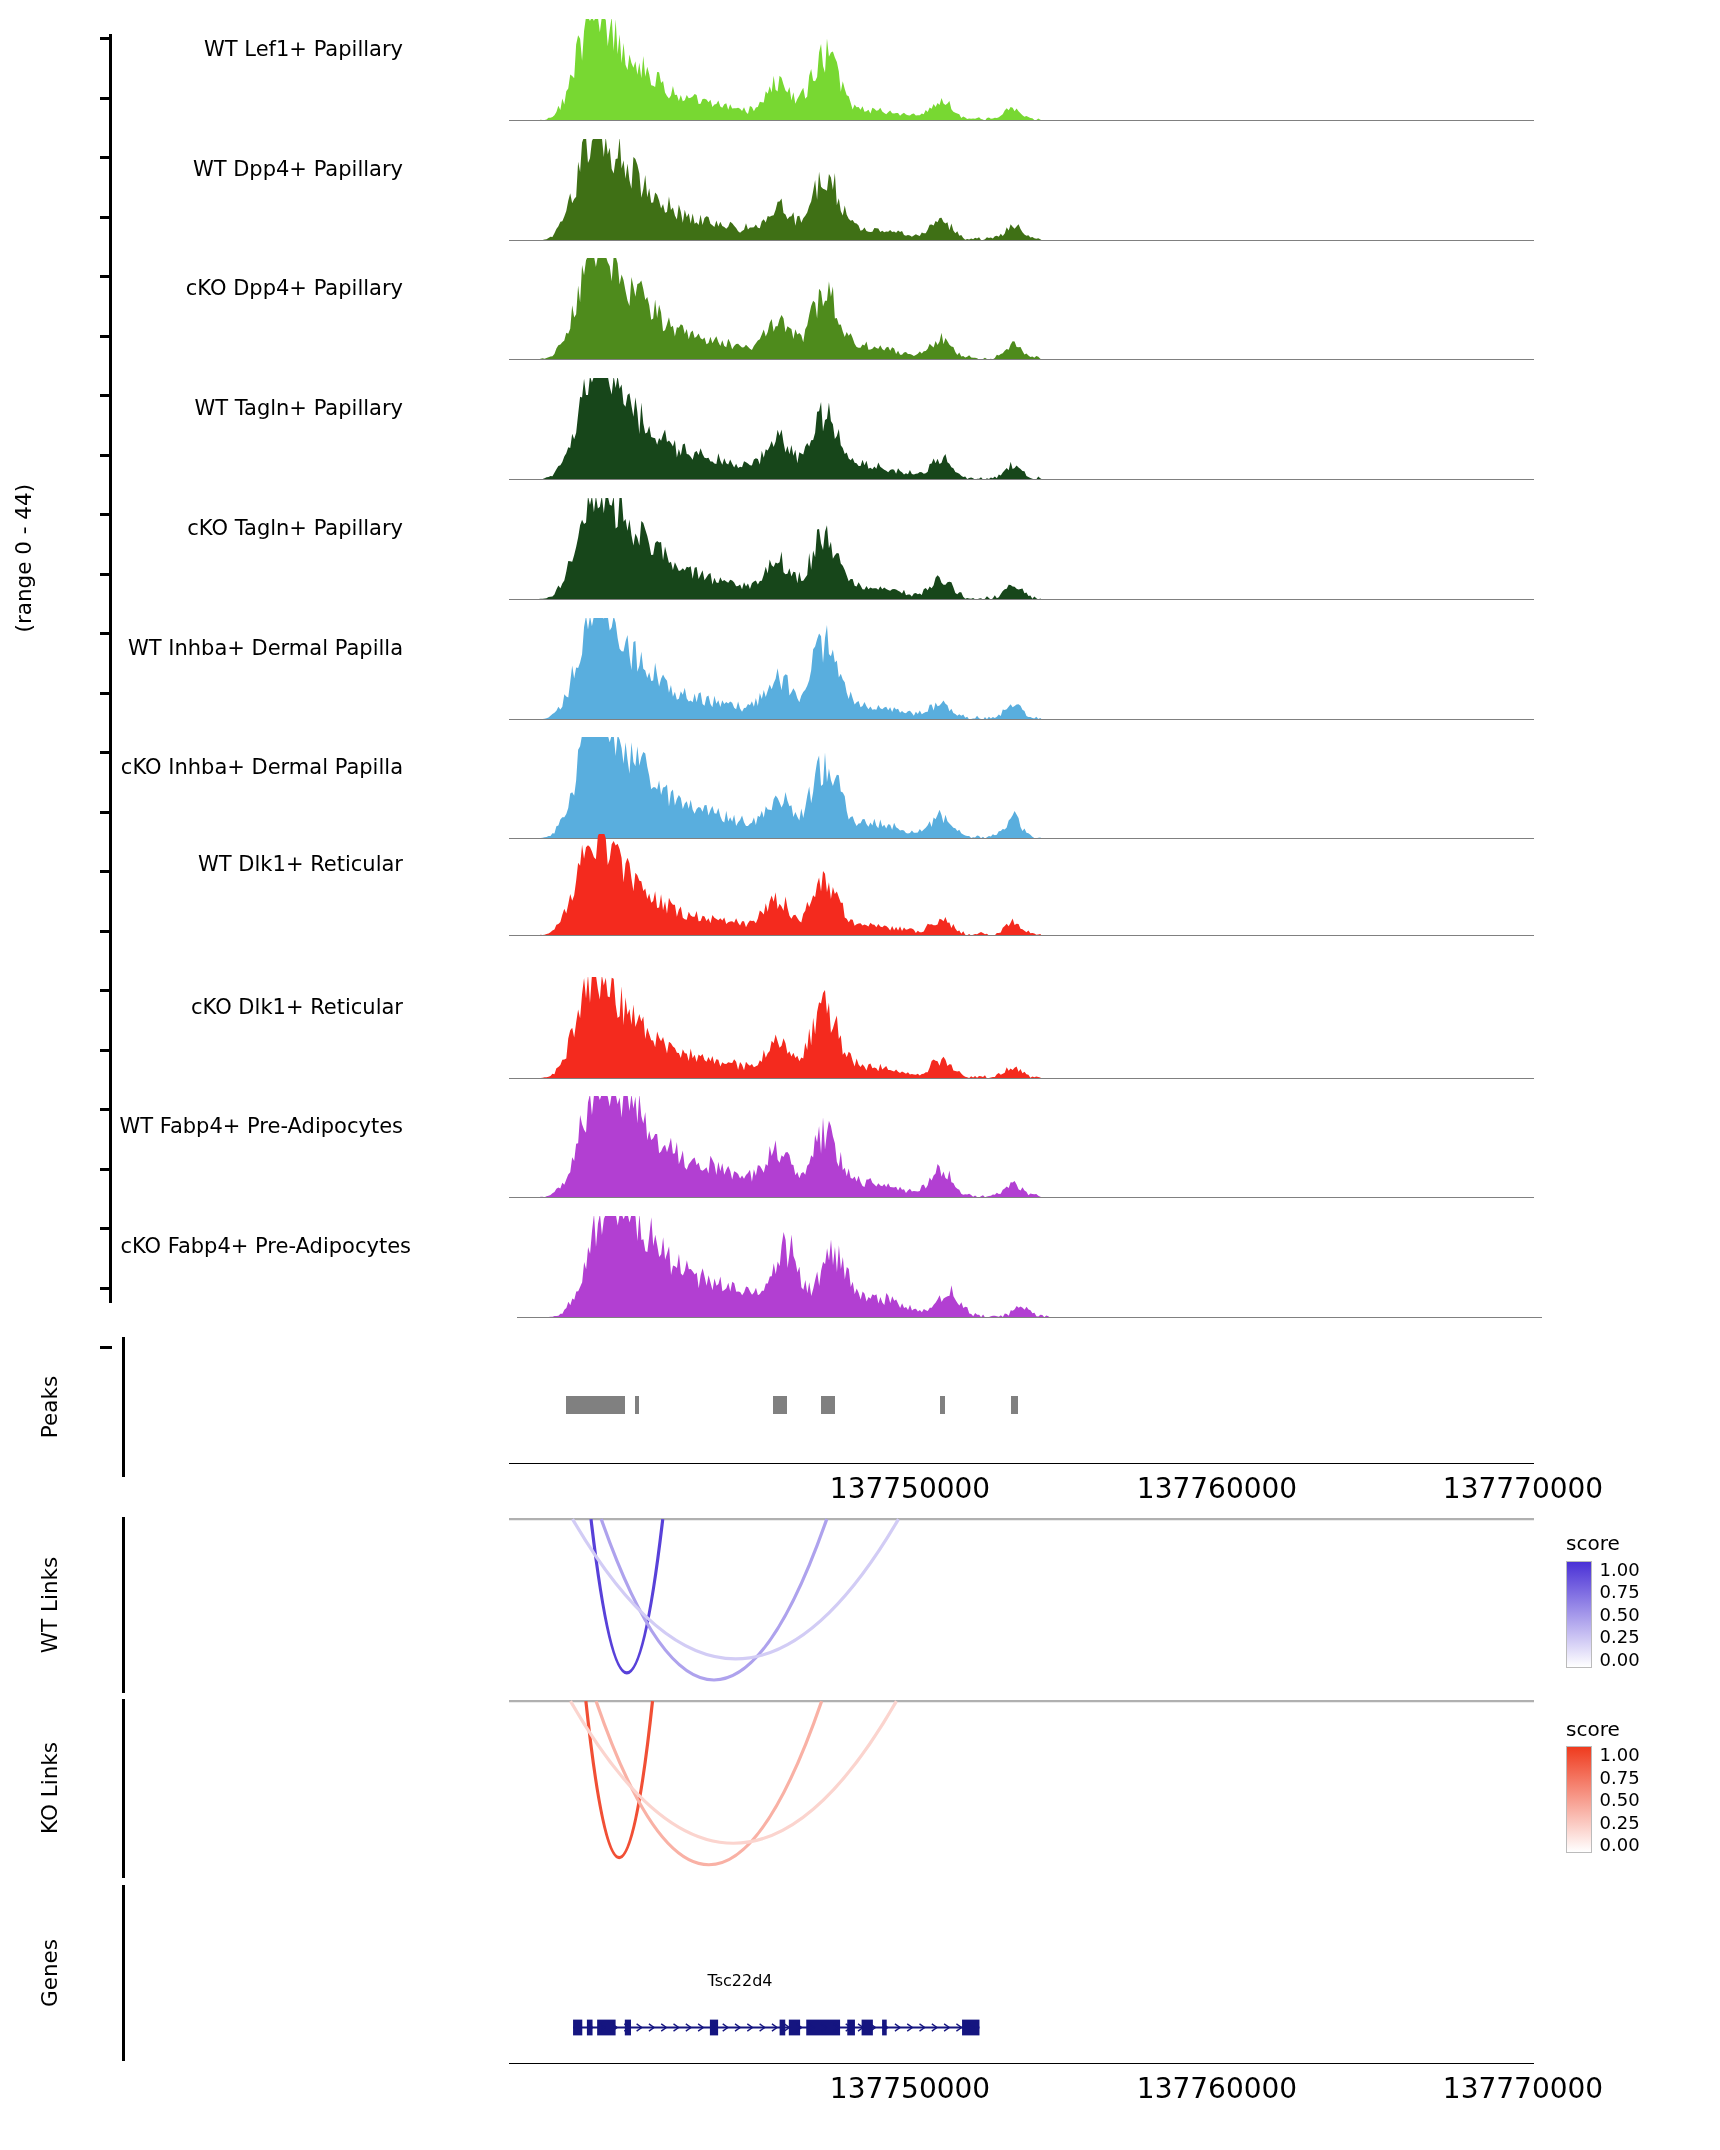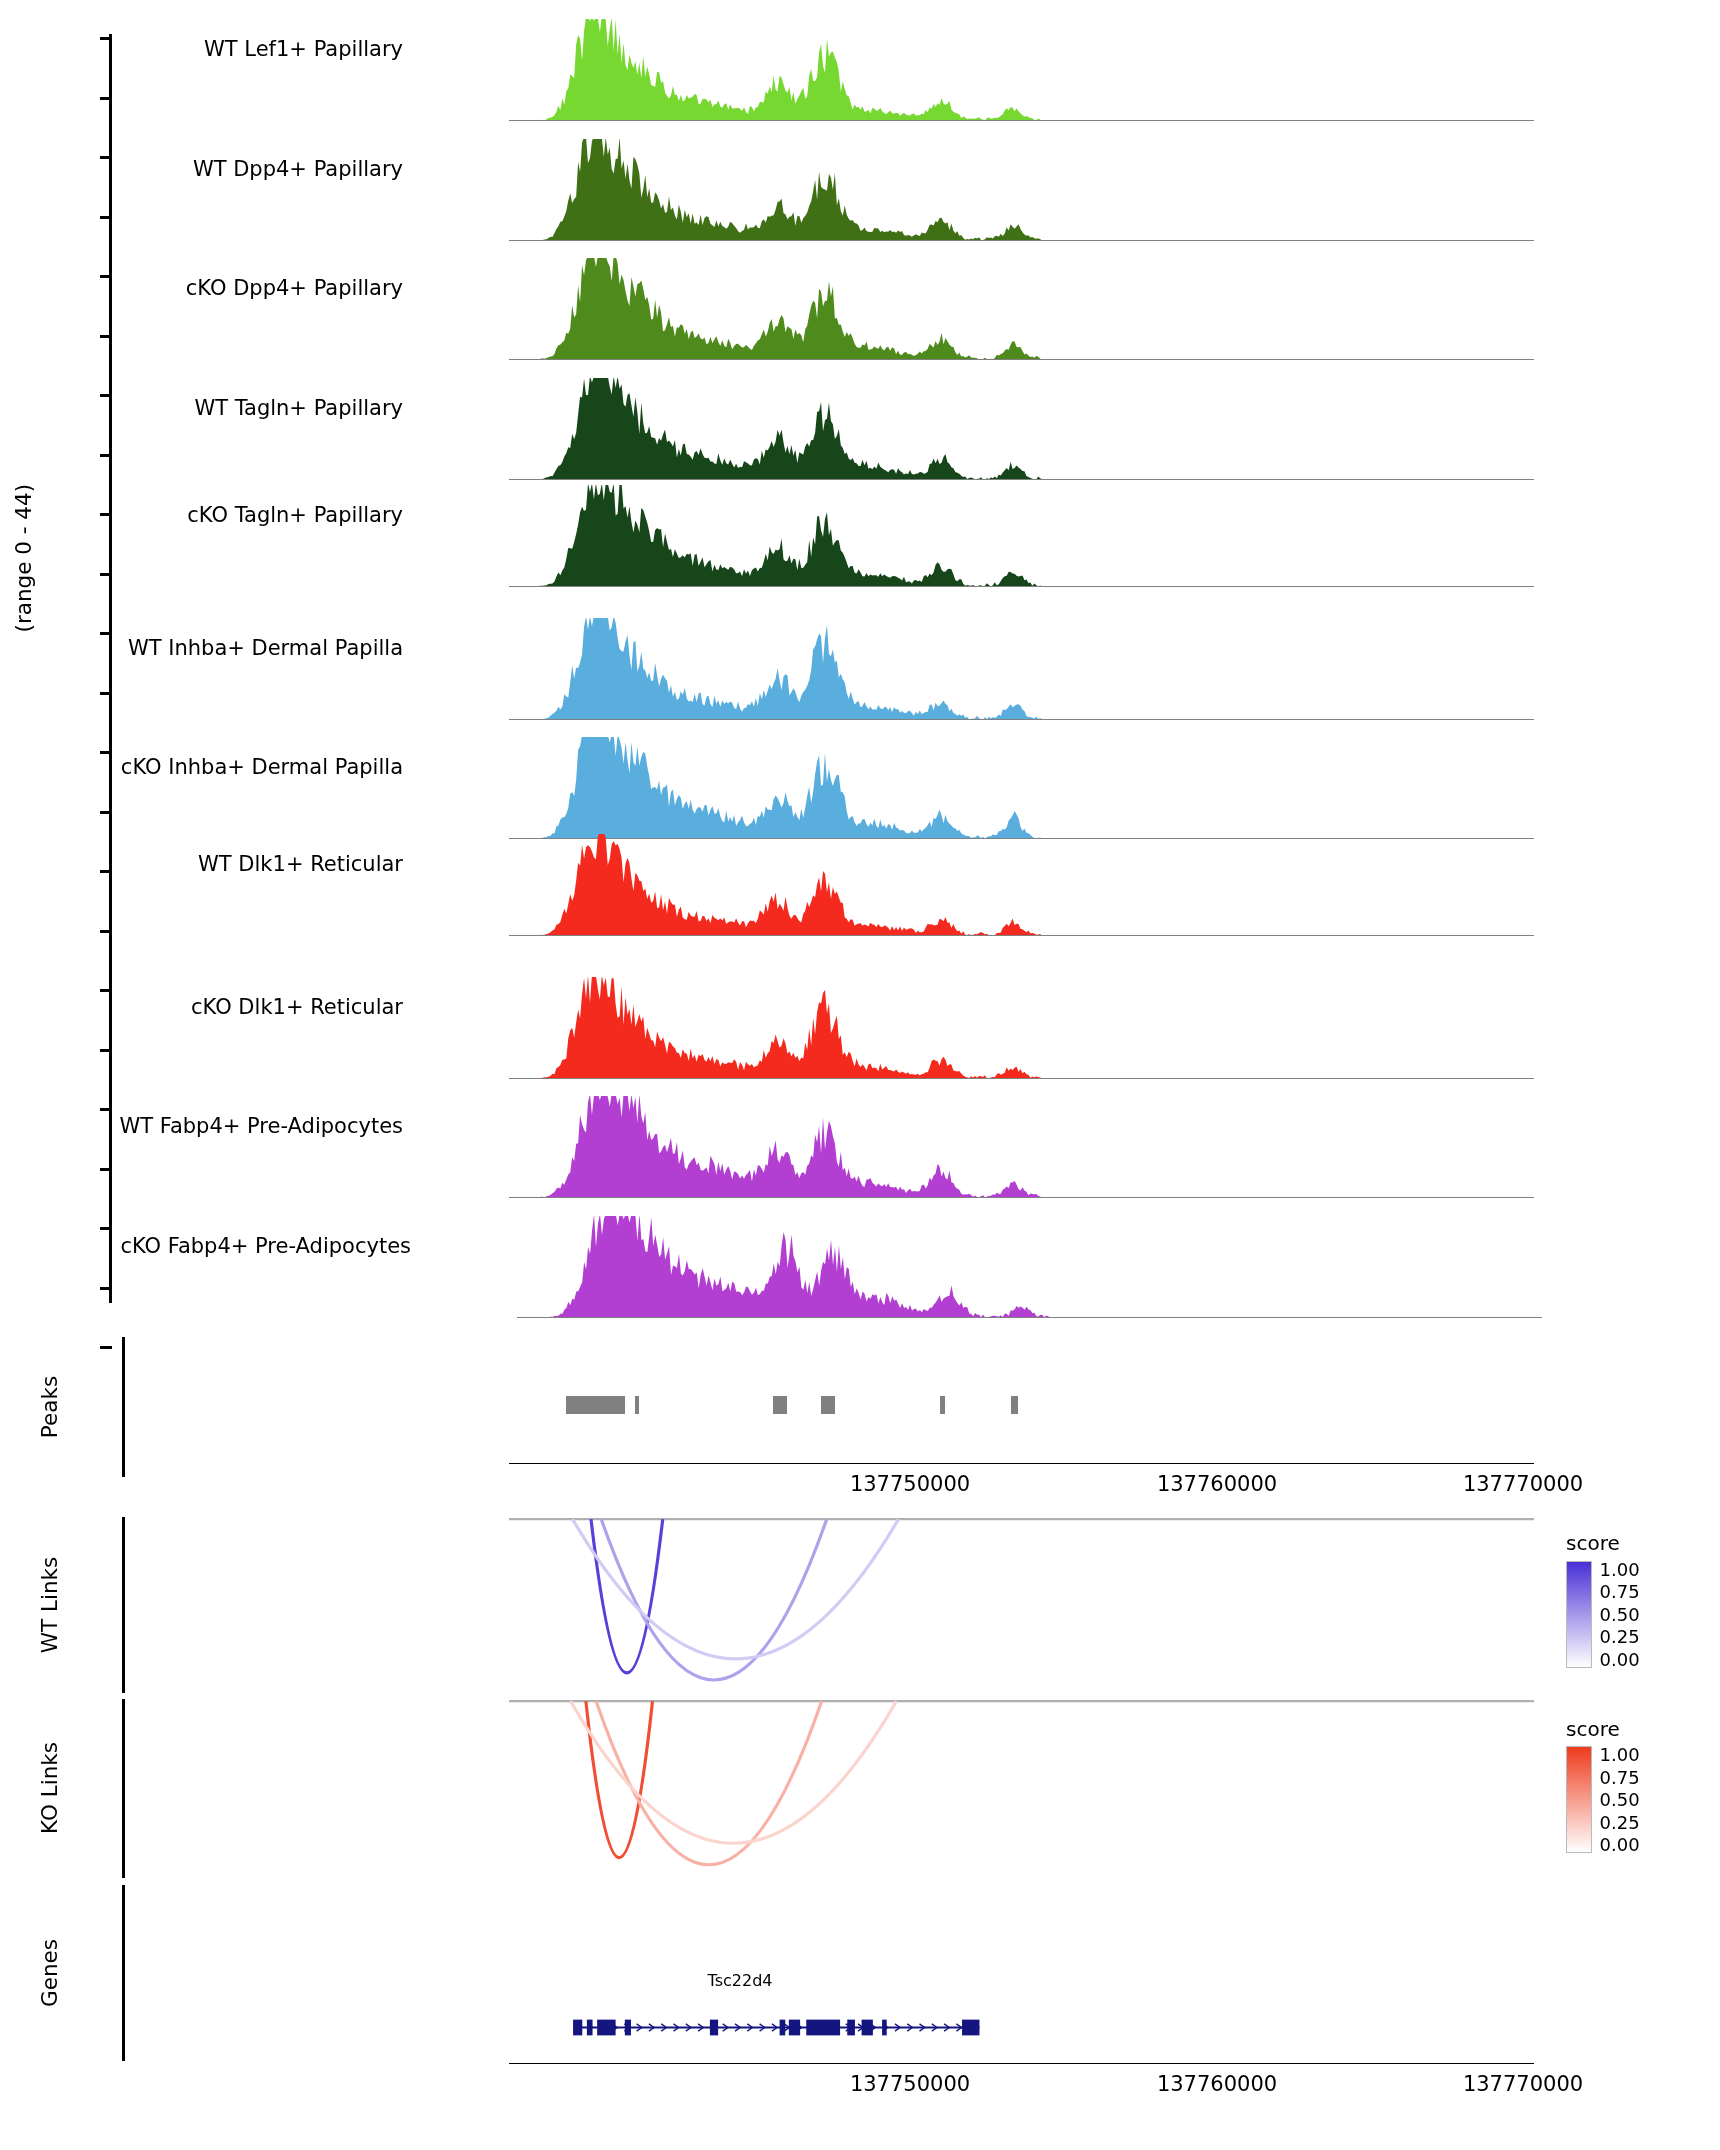--- a/index.html
+++ b/index.html
@@ -129,21 +129,21 @@
   
   .xaxis {
     position: absolute;
     left: 509px;
     width: 1025px;
     height: 1.4px;
     background: #000000;
   }
   .xtick-label {
     position: absolute;
-    font-size: 21px;
+    font-size: 28px;
     transform: translateX(-50%);
     white-space: nowrap;
   }
 
   
   .links-panel {
     position: absolute;
     left: 0px;
     width: 1721px;
   }
@@ -281,21 +281,21 @@
       </div>
       <div class="track-row" style="top: 372px;">
         <div class="track-label">WT Tagln+ Papillary</div>
         <div class="track-plot">
           <svg viewBox="0 0 1000 100" preserveAspectRatio="none">
             <path d="M0,100 L0.00,99.43 L1.93,99.94 L3.85,99.94 L5.78,99.64 L7.71,99.47 L9.63,99.58 L11.56,99.67 L13.49,99.56 L15.41,99.77 L17.34,99.70 L19.27,99.52 L21.19,99.72 L23.12,99.71 L25.05,99.64 L26.97,98.98 L28.90,99.30 L30.83,99.26 L32.76,99.01 L34.68,98.40 L36.61,97.38 L38.54,97.06 L40.46,96.12 L42.39,96.39 L44.32,92.91 L46.24,89.55 L48.17,86.22 L50.10,85.60 L52.02,82.36 L53.95,77.08 L55.88,73.85 L57.80,67.91 L59.73,68.53 L61.66,54.58 L63.58,60.15 L65.51,53.64 L67.44,35.56 L69.36,18.45 L71.29,19.10 L73.22,0.78 L75.14,16.58 L77.07,16.76 L79.00,-2.00 L80.92,4.30 L82.85,-1.71 L84.78,-2.00 L86.71,-0.29 L88.63,-2.00 L90.56,-2.00 L92.49,-2.00 L94.41,-2.00 L96.34,-2.00 L98.27,8.48 L100.19,16.16 L102.12,-2.00 L104.05,9.79 L105.97,-2.00 L107.90,10.57 L109.83,6.25 L111.75,25.55 L113.68,28.09 L115.61,16.77 L117.53,15.04 L119.46,26.98 L121.39,38.07 L123.31,18.75 L125.24,33.55 L127.17,54.90 L129.09,23.94 L131.02,44.42 L132.95,54.40 L134.87,53.51 L136.80,47.14 L138.73,57.79 L140.66,58.50 L142.58,59.08 L144.51,65.32 L146.44,58.86 L148.36,61.58 L150.29,55.30 L152.22,50.52 L154.14,62.65 L156.07,61.21 L158.00,63.82 L159.92,67.14 L161.85,60.67 L163.78,78.06 L165.70,69.67 L167.63,76.01 L169.56,65.28 L171.48,64.13 L173.41,74.46 L175.34,75.09 L177.26,77.13 L179.19,80.19 L181.12,72.81 L183.04,71.52 L184.97,75.49 L186.90,68.76 L188.82,74.46 L190.75,78.18 L192.68,78.78 L194.61,78.08 L196.53,81.91 L198.46,81.95 L200.39,83.82 L202.31,84.20 L204.24,73.73 L206.17,80.85 L208.09,85.03 L210.02,78.57 L211.95,83.53 L213.87,84.91 L215.80,79.85 L217.73,84.10 L219.65,87.75 L221.58,84.01 L223.51,88.25 L225.43,87.03 L227.36,87.52 L229.29,81.74 L231.21,82.56 L233.14,83.91 L235.07,85.44 L236.99,85.72 L238.92,79.79 L240.85,78.66 L242.77,79.32 L244.70,84.87 L246.63,71.36 L248.55,78.23 L250.48,69.81 L252.41,71.06 L254.34,67.22 L256.26,61.69 L258.19,67.59 L260.12,62.26 L262.04,50.78 L263.97,56.71 L265.90,50.60 L267.82,63.31 L269.75,73.13 L271.68,66.57 L273.60,74.80 L275.53,65.60 L277.46,76.34 L279.38,70.24 L281.31,83.54 L283.24,72.79 L285.16,74.12 L287.09,75.09 L289.02,67.15 L290.94,63.65 L292.87,67.04 L294.80,61.04 L296.72,60.70 L298.65,53.77 L300.58,32.98 L302.50,32.54 L304.43,23.45 L306.36,52.33 L308.29,41.25 L310.21,39.83 L312.14,24.08 L314.07,42.10 L315.99,45.23 L317.92,59.79 L319.85,56.86 L321.77,49.90 L323.70,66.00 L325.63,68.62 L327.55,74.55 L329.48,73.02 L331.41,79.00 L333.33,80.67 L335.26,78.49 L337.19,82.98 L339.11,83.59 L341.04,86.19 L342.97,86.29 L344.89,80.22 L346.82,85.44 L348.75,81.10 L350.67,88.93 L352.60,87.89 L354.53,89.36 L356.45,86.74 L358.38,89.02 L360.31,82.95 L362.24,87.07 L364.16,88.48 L366.09,90.07 L368.02,90.86 L369.94,92.52 L371.87,90.20 L373.80,89.50 L375.72,89.93 L377.65,93.89 L379.58,88.37 L381.50,91.27 L383.43,92.45 L385.36,94.65 L387.28,93.41 L389.21,94.35 L391.14,90.08 L393.06,94.04 L394.99,94.49 L396.92,93.78 L398.84,93.58 L400.77,92.11 L402.70,92.33 L404.62,93.88 L406.55,93.27 L408.48,91.95 L410.40,84.37 L412.33,83.71 L414.26,78.92 L416.18,83.59 L418.11,79.19 L420.04,84.27 L421.97,83.08 L423.89,77.53 L425.82,74.58 L427.75,82.49 L429.67,84.09 L431.60,87.59 L433.53,88.46 L435.45,92.13 L437.38,93.00 L439.31,93.93 L441.23,95.79 L443.16,97.11 L445.09,96.55 L447.01,99.04 L448.94,97.97 L450.87,97.64 L452.79,98.38 L454.72,99.75 L456.65,98.77 L458.57,98.78 L460.50,97.35 L462.43,99.51 L464.35,99.55 L466.28,98.38 L468.21,98.96 L470.13,97.57 L472.06,98.28 L473.99,96.56 L475.92,98.23 L477.84,94.71 L479.77,95.60 L481.70,92.66 L483.62,90.48 L485.55,88.27 L487.48,90.41 L489.40,82.14 L491.33,89.13 L493.26,88.12 L495.18,85.86 L497.11,87.83 L499.04,89.23 L500.96,91.18 L502.89,91.48 L504.82,96.11 L506.74,97.04 L508.67,97.97 L510.60,98.73 L512.52,99.35 L514.45,99.36 L516.38,96.55 L518.30,98.17 L520.23,99.58 L522.16,99.66 L524.08,99.72 L526.01,99.88 L527.94,99.82 L529.87,99.54 L531.79,99.94 L533.72,99.55 L535.65,100.00 L537.57,99.93 L539.50,99.48 L541.43,99.65 L543.35,99.98 L545.28,99.73 L547.21,99.59 L549.13,99.68 L551.06,99.59 L552.99,99.74 L554.91,99.72 L556.84,99.57 L558.77,100.00 L560.69,99.91 L562.62,99.74 L564.55,99.98 L566.47,99.72 L568.40,99.60 L570.33,99.99 L572.25,99.61 L574.18,99.82 L576.11,99.52 L578.03,99.88 L579.96,99.75 L581.89,99.46 L583.82,99.66 L585.74,99.86 L587.67,99.86 L589.60,99.89 L591.52,99.68 L593.45,99.53 L595.38,99.84 L597.30,99.72 L599.23,99.48 L601.16,99.53 L603.08,99.50 L605.01,99.83 L606.94,99.73 L608.86,99.87 L610.79,99.53 L612.72,99.57 L614.64,99.59 L616.57,99.56 L618.50,99.88 L620.42,99.89 L622.35,99.93 L624.28,99.51 L626.20,99.31 L628.13,99.68 L630.06,99.78 L631.98,99.68 L633.91,99.66 L635.84,99.74 L637.76,99.95 L639.69,99.66 L641.62,99.77 L643.55,99.49 L645.47,99.67 L647.40,99.54 L649.33,99.76 L651.25,99.81 L653.18,99.83 L655.11,99.37 L657.03,99.52 L658.96,99.86 L660.89,99.95 L662.81,99.72 L664.74,99.64 L666.67,99.72 L668.59,99.50 L670.52,99.96 L672.45,99.68 L674.37,99.49 L676.30,99.89 L678.23,99.77 L680.15,99.76 L682.08,99.40 L684.01,99.75 L685.93,99.74 L687.86,99.72 L689.79,99.52 L691.71,99.38 L693.64,99.64 L695.57,99.84 L697.50,99.38 L699.42,99.40 L701.35,99.87 L703.28,99.84 L705.20,99.61 L707.13,99.71 L709.06,99.96 L710.98,99.57 L712.91,99.68 L714.84,99.86 L716.76,99.98 L718.69,99.81 L720.62,99.63 L722.54,99.44 L724.47,99.91 L726.40,99.68 L728.32,99.57 L730.25,99.98 L732.18,99.63 L734.10,99.70 L736.03,99.46 L737.96,99.92 L739.88,99.99 L741.81,99.63 L743.74,99.67 L745.66,99.69 L747.59,99.37 L749.52,99.96 L751.45,99.64 L753.37,99.86 L755.30,99.67 L757.23,99.45 L759.15,99.61 L761.08,99.57 L763.01,99.65 L764.93,99.69 L766.86,99.88 L768.79,99.82 L770.71,99.60 L772.64,99.69 L774.57,99.97 L776.49,99.43 L778.42,99.46 L780.35,99.86 L782.27,99.71 L784.20,99.72 L786.13,99.54 L788.05,99.89 L789.98,99.79 L791.91,99.59 L793.83,99.80 L795.76,99.86 L797.69,99.39 L799.61,99.58 L801.54,99.65 L803.47,99.96 L805.39,99.86 L807.32,99.82 L809.25,99.93 L811.18,99.45 L813.10,99.53 L815.03,99.65 L816.96,99.58 L818.88,99.70 L820.81,99.94 L822.74,99.85 L824.66,99.77 L826.59,99.79 L828.52,99.72 L830.44,99.58 L832.37,99.57 L834.30,99.79 L836.22,99.54 L838.15,99.93 L840.08,99.91 L842.00,99.38 L843.93,99.79 L845.86,99.97 L847.78,99.87 L849.71,99.85 L851.64,99.45 L853.56,99.87 L855.49,99.97 L857.42,99.48 L859.34,99.99 L861.27,99.86 L863.20,99.90 L865.13,99.57 L867.05,99.88 L868.98,99.83 L870.91,99.81 L872.83,99.95 L874.76,99.74 L876.69,100.00 L878.61,99.98 L880.54,99.97 L882.47,99.46 L884.39,99.96 L886.32,99.65 L888.25,99.83 L890.17,99.81 L892.10,99.73 L894.03,99.85 L895.95,99.75 L897.88,99.49 L899.81,99.54 L901.73,99.83 L903.66,99.93 L905.59,99.53 L907.51,99.54 L909.44,99.83 L911.37,99.84 L913.29,99.75 L915.22,99.65 L917.15,99.62 L919.08,99.63 L921.00,99.36 L922.93,99.74 L924.86,99.57 L926.78,99.56 L928.71,99.38 L930.64,99.72 L932.56,99.73 L934.49,99.31 L936.42,99.66 L938.34,99.96 L940.27,99.75 L942.20,99.90 L944.12,99.75 L946.05,99.73 L947.98,99.91 L949.90,99.56 L951.83,99.79 L953.76,99.82 L955.68,99.74 L957.61,99.61 L959.54,99.76 L961.46,99.97 L963.39,99.46 L965.32,99.97 L967.24,99.91 L969.17,99.84 L971.10,99.79 L973.03,99.83 L974.95,99.72 L976.88,99.76 L978.81,99.67 L980.73,99.44 L982.66,99.90 L984.59,99.82 L986.51,99.98 L988.44,99.78 L990.37,99.49 L992.29,99.58 L994.22,99.64 L996.15,99.88 L998.07,99.70 L1000.00,99.70 L1000,100 Z" fill="#17461a"></path>
           </svg>
         </div>
         <div class="track-baseline"></div>
       </div>
-      <div class="track-row" style="top: 479px;">
+      <div class="track-row" style="top: 492px;">
         <div class="track-label">cKO Tagln+ Papillary</div>
         <div class="track-plot">
           <svg viewBox="0 0 1000 100" preserveAspectRatio="none">
             <path d="M0,100 L0.00,99.60 L1.93,99.83 L3.85,99.43 L5.78,99.37 L7.71,99.81 L9.63,99.54 L11.56,99.69 L13.49,99.49 L15.41,99.85 L17.34,99.57 L19.27,99.67 L21.19,99.42 L23.12,99.79 L25.05,99.47 L26.97,99.63 L28.90,98.94 L30.83,98.89 L32.76,98.89 L34.68,98.47 L36.61,98.30 L38.54,97.18 L40.46,96.82 L42.39,96.57 L44.32,94.56 L46.24,89.70 L48.17,85.88 L50.10,88.45 L52.02,83.94 L53.95,80.89 L55.88,72.32 L57.80,61.84 L59.73,61.90 L61.66,62.52 L63.58,55.83 L65.51,48.02 L67.44,38.79 L69.36,26.78 L71.29,21.29 L73.22,25.47 L75.14,24.09 L77.07,-2.00 L79.00,6.91 L80.92,-2.00 L82.85,13.87 L84.78,-2.00 L86.71,10.34 L88.63,8.50 L90.56,-2.00 L92.49,14.91 L94.41,-2.00 L96.34,-2.00 L98.27,6.63 L100.19,7.53 L102.12,-2.00 L104.05,30.00 L105.97,28.26 L107.90,-2.00 L109.83,-2.00 L111.75,23.21 L113.68,20.67 L115.61,32.08 L117.53,21.00 L119.46,36.36 L121.39,46.67 L123.31,34.71 L125.24,38.94 L127.17,46.67 L129.09,22.43 L131.02,24.58 L132.95,30.93 L134.87,37.02 L136.80,45.33 L138.73,55.77 L140.66,55.69 L142.58,44.15 L144.51,42.05 L146.44,43.59 L148.36,43.19 L150.29,61.13 L152.22,47.64 L154.14,55.72 L156.07,63.67 L158.00,62.40 L159.92,70.70 L161.85,62.93 L163.78,67.19 L165.70,71.68 L167.63,70.77 L169.56,68.95 L171.48,71.14 L173.41,67.46 L175.34,68.11 L177.26,66.89 L179.19,79.25 L181.12,68.27 L183.04,67.71 L184.97,79.49 L186.90,75.29 L188.82,70.79 L190.75,80.65 L192.68,77.65 L194.61,74.70 L196.53,73.65 L198.46,84.91 L200.39,78.20 L202.31,82.86 L204.24,83.32 L206.17,77.63 L208.09,81.67 L210.02,80.49 L211.95,81.85 L213.87,83.13 L215.80,80.08 L217.73,80.82 L219.65,82.77 L221.58,86.42 L223.51,86.17 L225.43,84.80 L227.36,89.49 L229.29,82.55 L231.21,86.80 L233.14,83.80 L235.07,89.23 L236.99,83.65 L238.92,81.85 L240.85,80.88 L242.77,84.84 L244.70,81.43 L246.63,81.19 L248.55,75.36 L250.48,67.52 L252.41,74.09 L254.34,60.31 L256.26,66.03 L258.19,67.63 L260.12,63.22 L262.04,64.17 L263.97,62.88 L265.90,52.34 L267.82,72.73 L269.75,74.65 L271.68,74.28 L273.60,68.86 L275.53,76.87 L277.46,72.36 L279.38,72.71 L281.31,83.49 L283.24,72.39 L285.16,81.37 L287.09,81.03 L289.02,78.16 L290.94,75.43 L292.87,53.80 L294.80,70.46 L296.72,51.39 L298.65,58.21 L300.58,30.90 L302.50,30.33 L304.43,44.44 L306.36,51.05 L308.29,33.17 L310.21,26.72 L312.14,49.27 L314.07,42.88 L315.99,59.47 L317.92,56.10 L319.85,53.98 L321.77,54.37 L323.70,64.20 L325.63,66.41 L327.55,70.61 L329.48,76.00 L331.41,81.55 L333.33,79.32 L335.26,79.45 L337.19,86.13 L339.11,86.85 L341.04,82.70 L342.97,85.85 L344.89,89.48 L346.82,89.78 L348.75,86.37 L350.67,89.54 L352.60,87.79 L354.53,88.69 L356.45,88.53 L358.38,88.40 L360.31,89.94 L362.24,86.41 L364.16,89.41 L366.09,87.76 L368.02,89.29 L369.94,90.27 L371.87,90.93 L373.80,89.47 L375.72,89.14 L377.65,89.70 L379.58,90.94 L381.50,91.85 L383.43,93.62 L385.36,90.06 L387.28,95.39 L389.21,94.72 L391.14,94.52 L393.06,96.66 L394.99,93.61 L396.92,93.06 L398.84,94.31 L400.77,93.55 L402.70,95.05 L404.62,89.38 L406.55,88.30 L408.48,90.34 L410.40,86.86 L412.33,88.39 L414.26,85.45 L416.18,78.18 L418.11,75.81 L420.04,77.68 L421.97,83.21 L423.89,84.96 L425.82,84.95 L427.75,82.48 L429.67,82.14 L431.60,82.55 L433.53,87.59 L435.45,93.19 L437.38,94.28 L439.31,92.47 L441.23,92.42 L443.16,96.88 L445.09,98.66 L447.01,98.03 L448.94,98.65 L450.87,98.79 L452.79,98.03 L454.72,99.27 L456.65,99.39 L458.57,98.47 L460.50,98.23 L462.43,99.63 L464.35,98.71 L466.28,96.28 L468.21,98.02 L470.13,99.69 L472.06,98.29 L473.99,95.42 L475.92,98.27 L477.84,97.41 L479.77,94.23 L481.70,91.06 L483.62,89.56 L485.55,88.91 L487.48,85.00 L489.40,85.18 L491.33,86.73 L493.26,86.92 L495.18,88.97 L497.11,89.73 L499.04,89.24 L500.96,88.63 L502.89,93.39 L504.82,92.76 L506.74,96.02 L508.67,95.58 L510.60,98.76 L512.52,96.53 L514.45,98.29 L516.38,99.49 L518.30,98.60 L520.23,99.66 L522.16,99.65 L524.08,99.70 L526.01,99.47 L527.94,99.69 L529.87,99.73 L531.79,99.70 L533.72,99.66 L535.65,99.60 L537.57,99.76 L539.50,99.37 L541.43,99.65 L543.35,99.78 L545.28,99.62 L547.21,99.43 L549.13,99.75 L551.06,99.70 L552.99,99.53 L554.91,99.72 L556.84,99.72 L558.77,99.88 L560.69,99.97 L562.62,99.66 L564.55,99.78 L566.47,99.33 L568.40,99.41 L570.33,99.75 L572.25,99.76 L574.18,99.69 L576.11,99.55 L578.03,99.68 L579.96,99.48 L581.89,99.92 L583.82,99.79 L585.74,99.71 L587.67,99.90 L589.60,99.72 L591.52,99.76 L593.45,99.99 L595.38,99.95 L597.30,100.00 L599.23,99.74 L601.16,99.90 L603.08,99.75 L605.01,99.56 L606.94,99.99 L608.86,99.89 L610.79,99.61 L612.72,99.84 L614.64,99.82 L616.57,99.55 L618.50,99.86 L620.42,99.55 L622.35,99.76 L624.28,99.83 L626.20,99.45 L628.13,99.59 L630.06,99.89 L631.98,99.47 L633.91,99.55 L635.84,99.61 L637.76,99.80 L639.69,99.94 L641.62,99.65 L643.55,99.87 L645.47,99.98 L647.40,99.74 L649.33,99.89 L651.25,99.89 L653.18,99.80 L655.11,99.31 L657.03,99.70 L658.96,99.92 L660.89,99.53 L662.81,99.69 L664.74,99.44 L666.67,99.46 L668.59,99.80 L670.52,99.45 L672.45,99.60 L674.37,99.66 L676.30,99.47 L678.23,99.81 L680.15,99.93 L682.08,99.83 L684.01,99.93 L685.93,99.36 L687.86,100.00 L689.79,99.86 L691.71,99.64 L693.64,99.88 L695.57,99.66 L697.50,99.78 L699.42,99.59 L701.35,99.74 L703.28,99.79 L705.20,99.71 L707.13,99.72 L709.06,99.46 L710.98,99.76 L712.91,99.61 L714.84,99.84 L716.76,99.67 L718.69,99.61 L720.62,99.79 L722.54,100.00 L724.47,99.81 L726.40,99.98 L728.32,99.50 L730.25,99.42 L732.18,99.71 L734.10,99.73 L736.03,99.96 L737.96,99.61 L739.88,99.58 L741.81,99.54 L743.74,99.46 L745.66,99.71 L747.59,99.96 L749.52,99.81 L751.45,99.87 L753.37,99.68 L755.30,99.89 L757.23,99.82 L759.15,99.84 L761.08,99.77 L763.01,99.38 L764.93,99.60 L766.86,99.57 L768.79,99.63 L770.71,99.74 L772.64,99.32 L774.57,99.62 L776.49,99.80 L778.42,99.56 L780.35,99.44 L782.27,99.66 L784.20,99.86 L786.13,99.63 L788.05,99.79 L789.98,99.45 L791.91,99.51 L793.83,99.41 L795.76,99.81 L797.69,99.70 L799.61,99.71 L801.54,99.77 L803.47,99.61 L805.39,99.98 L807.32,99.86 L809.25,99.57 L811.18,99.52 L813.10,99.81 L815.03,99.49 L816.96,99.81 L818.88,99.90 L820.81,99.85 L822.74,99.78 L824.66,99.50 L826.59,99.51 L828.52,99.33 L830.44,99.63 L832.37,99.78 L834.30,99.64 L836.22,99.79 L838.15,99.59 L840.08,99.91 L842.00,99.65 L843.93,99.82 L845.86,99.62 L847.78,99.68 L849.71,99.55 L851.64,99.50 L853.56,99.44 L855.49,99.54 L857.42,100.00 L859.34,99.78 L861.27,99.97 L863.20,99.46 L865.13,99.62 L867.05,99.88 L868.98,99.71 L870.91,99.68 L872.83,99.83 L874.76,99.75 L876.69,99.63 L878.61,99.85 L880.54,99.77 L882.47,100.00 L884.39,99.79 L886.32,99.90 L888.25,99.54 L890.17,99.97 L892.10,99.40 L894.03,99.44 L895.95,99.68 L897.88,99.68 L899.81,99.75 L901.73,99.88 L903.66,99.67 L905.59,99.79 L907.51,99.39 L909.44,99.88 L911.37,99.86 L913.29,99.65 L915.22,99.55 L917.15,99.59 L919.08,99.99 L921.00,99.68 L922.93,99.75 L924.86,99.52 L926.78,99.70 L928.71,99.75 L930.64,99.58 L932.56,99.90 L934.49,99.87 L936.42,99.95 L938.34,99.42 L940.27,99.73 L942.20,99.41 L944.12,99.82 L946.05,99.75 L947.98,99.55 L949.90,99.64 L951.83,99.97 L953.76,99.96 L955.68,99.62 L957.61,99.64 L959.54,99.88 L961.46,99.93 L963.39,99.94 L965.32,99.43 L967.24,99.73 L969.17,99.70 L971.10,99.81 L973.03,100.00 L974.95,99.47 L976.88,99.87 L978.81,99.72 L980.73,99.79 L982.66,99.77 L984.59,99.39 L986.51,99.92 L988.44,99.97 L990.37,99.62 L992.29,99.59 L994.22,99.94 L996.15,99.89 L998.07,99.67 L1000.00,99.88 L1000,100 Z" fill="#17461a"></path>
           </svg>
         </div>
         <div class="track-baseline"></div>
       </div>
       <div class="track-row" style="top: 612px;">
         <div class="track-label">WT Inhba+ Dermal Papilla</div>

